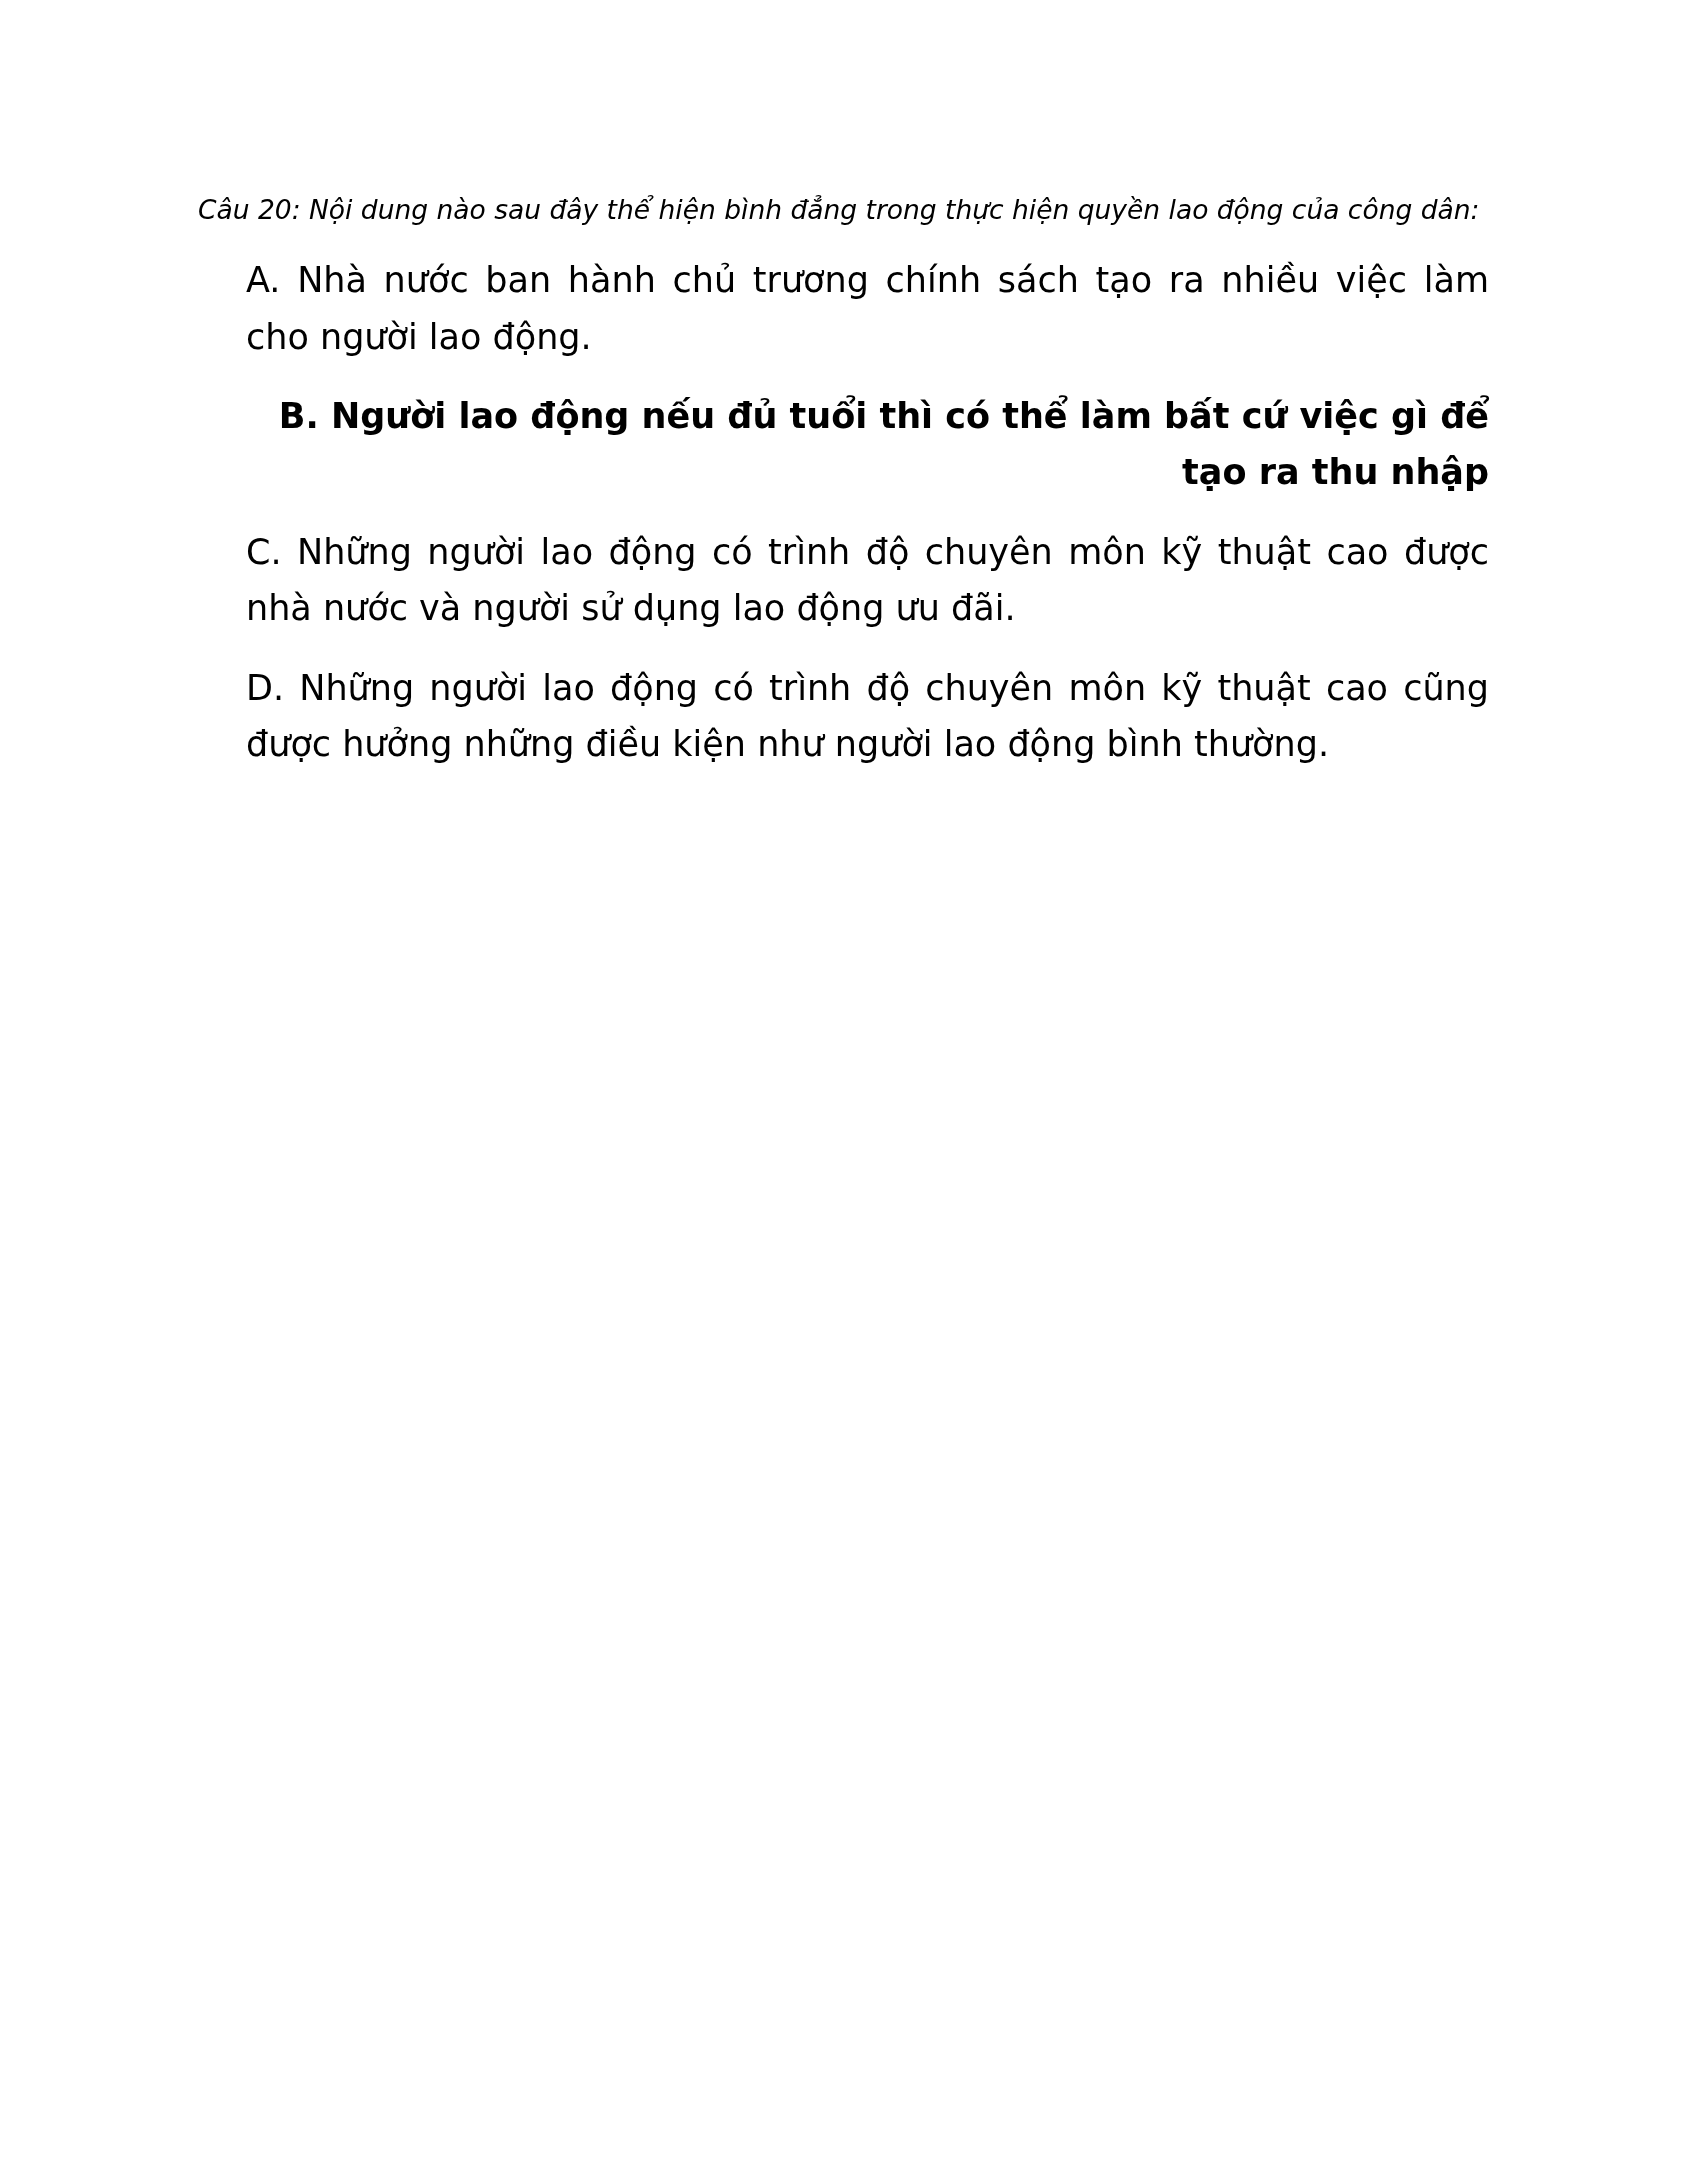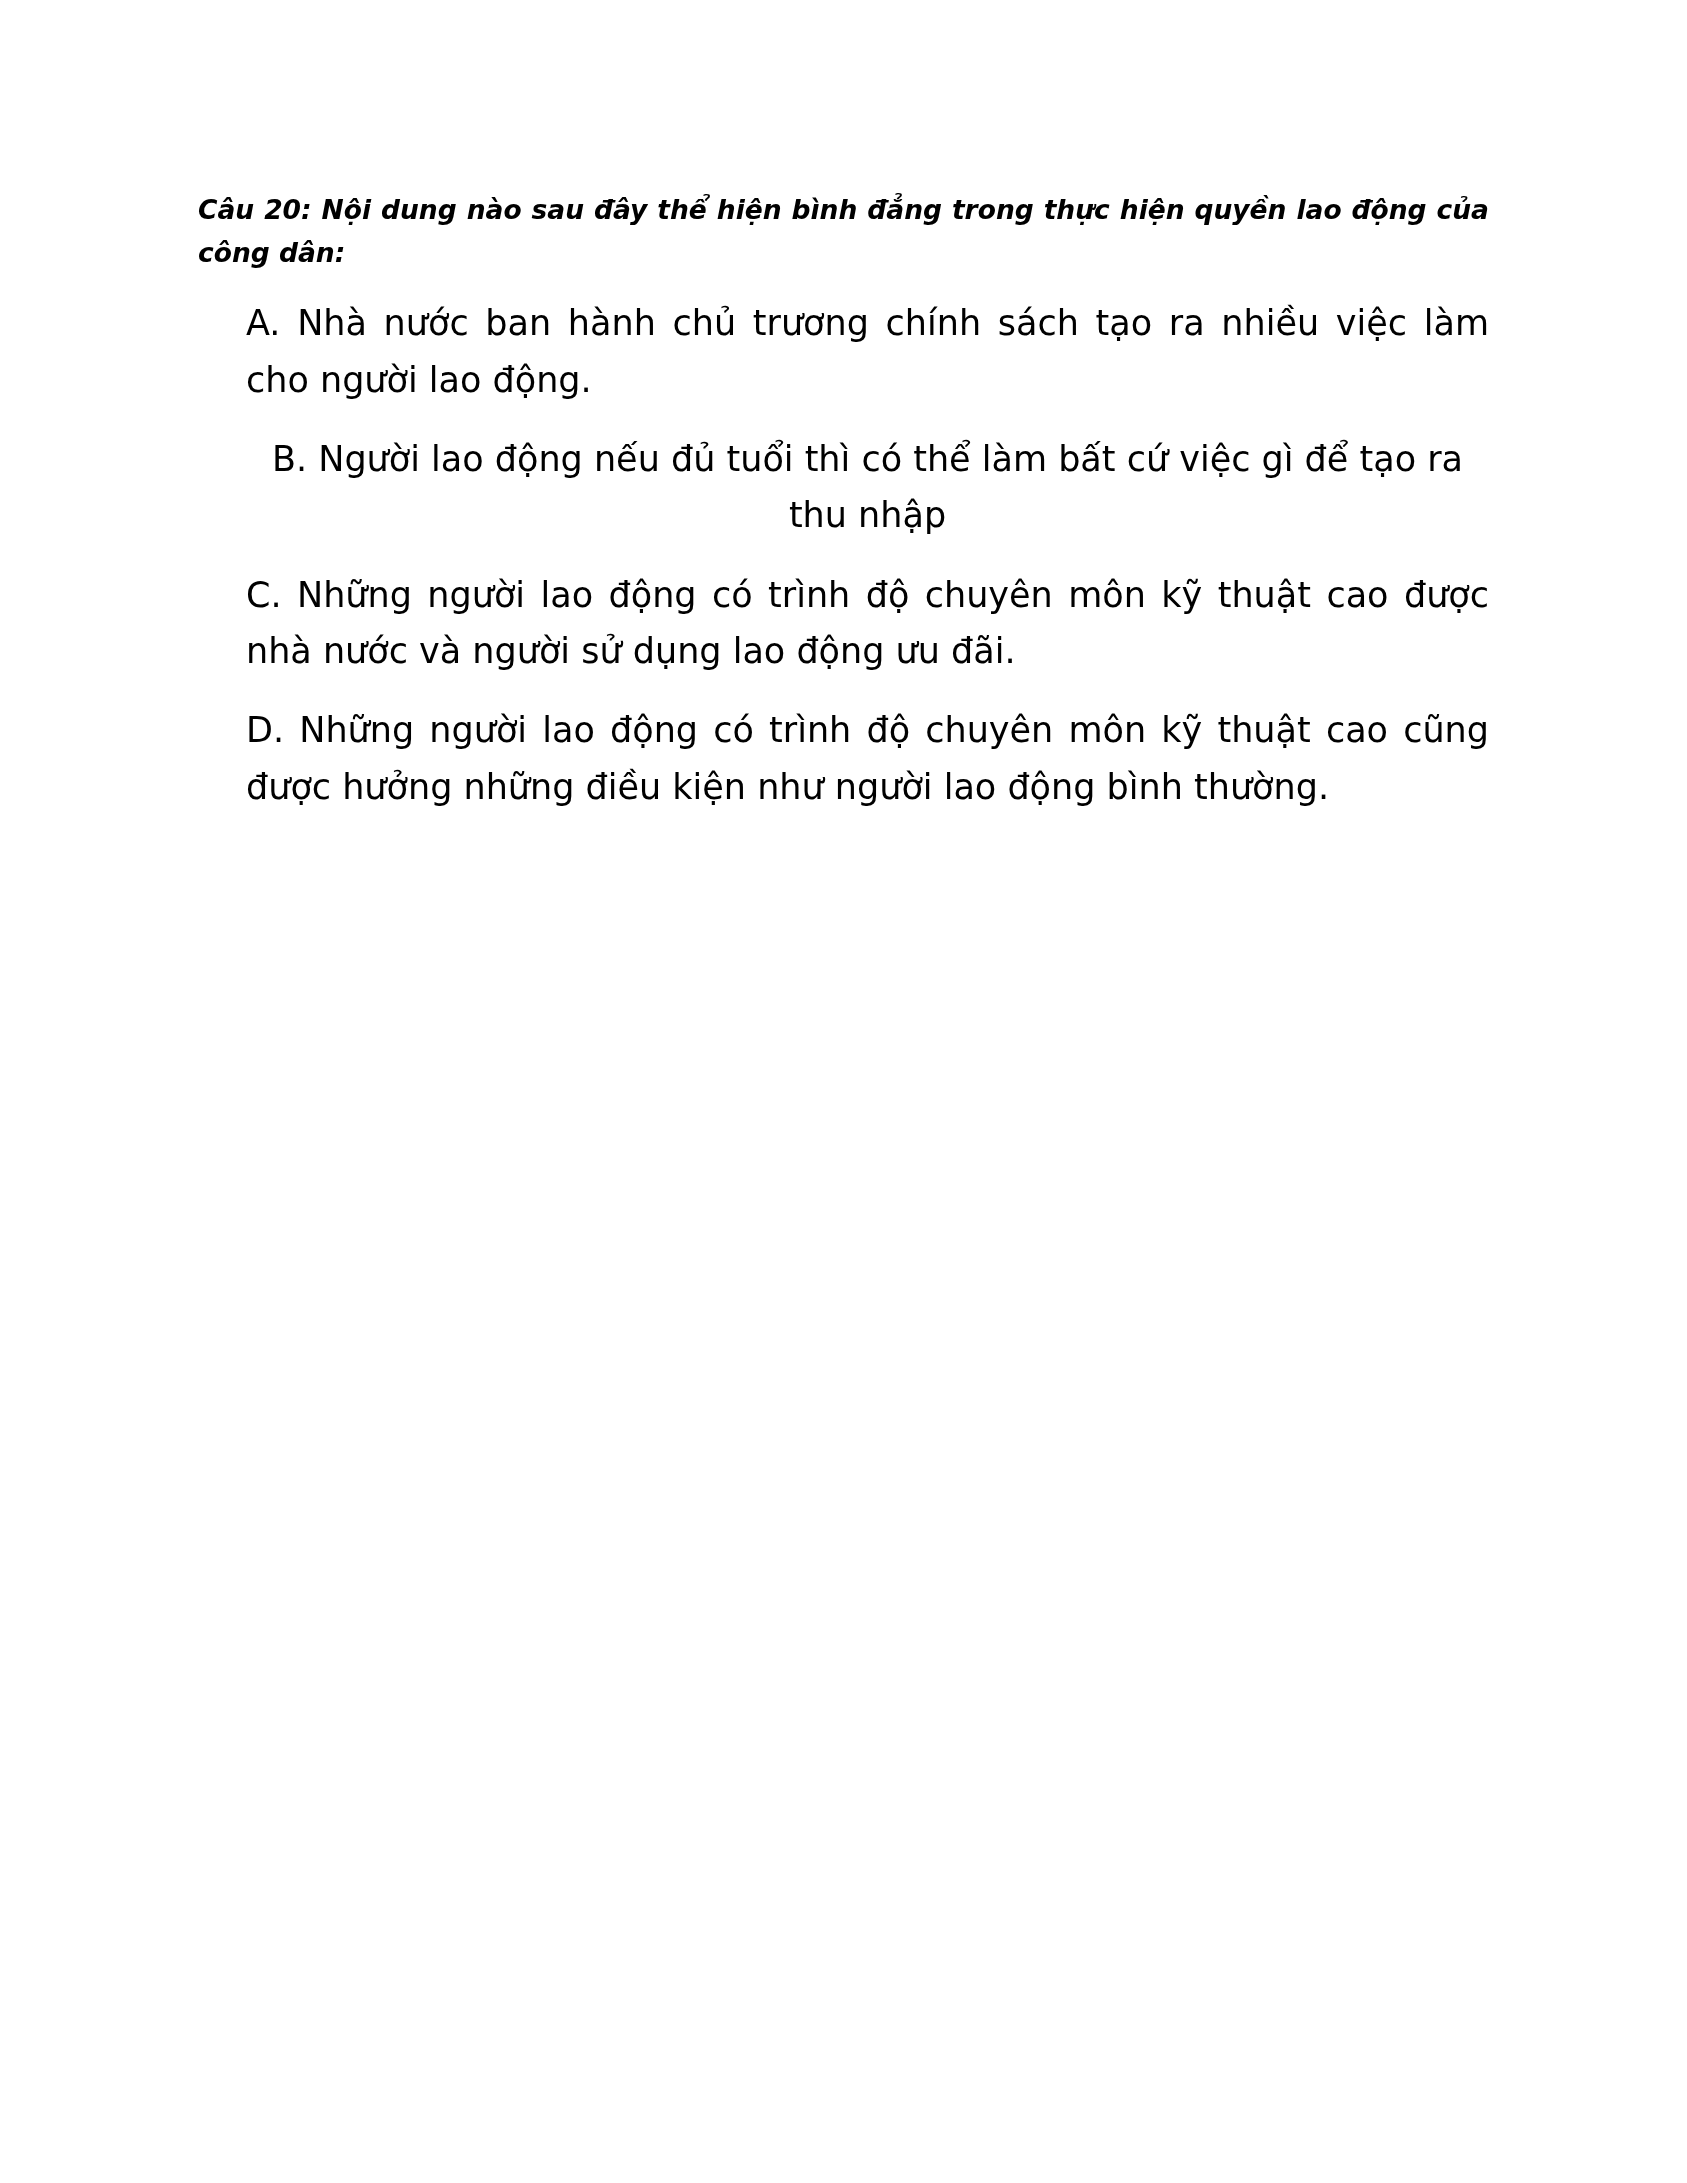--- a/index.html
+++ b/index.html
@@ -18,21 +18,21 @@
     box-sizing: border-box;
     width: 1687px;
     height: 2183px;
     padding: 189px 198px 0 198px;
     background: #ffffff;
   }
   .question-block {
     margin: 0 0 12px 0;
   }
   .question-heading {
-    font-weight: bold;
+    font-weight: normal;
     font-style: italic;
     font-size: 26.5px;
     line-height: 1.62;
     text-align: justify;
     text-justify: inter-word;
     margin: 0;
   }
   .options {
     margin-top: 20px;
   }
@@ -42,21 +42,22 @@
     text-align: justify;
     text-justify: inter-word;
     margin: 0 0 22.5px 0;
     padding-left: 48px;
     text-indent: 0;
   }
   .option:last-child {
     margin-bottom: 0;
   }
   .option.no-justify {
-    text-align: center;
+    text-align: right;
+    font-weight: bold;
   }
 </style>
 </head>
 <body>
 
 <div class="page">
 
   <div class="question-block">
     <p class="question-heading">Câu 20: Nội dung nào sau đây thể hiện bình đẳng trong thực hiện quyền lao động của công dân:</p>
   </div>

